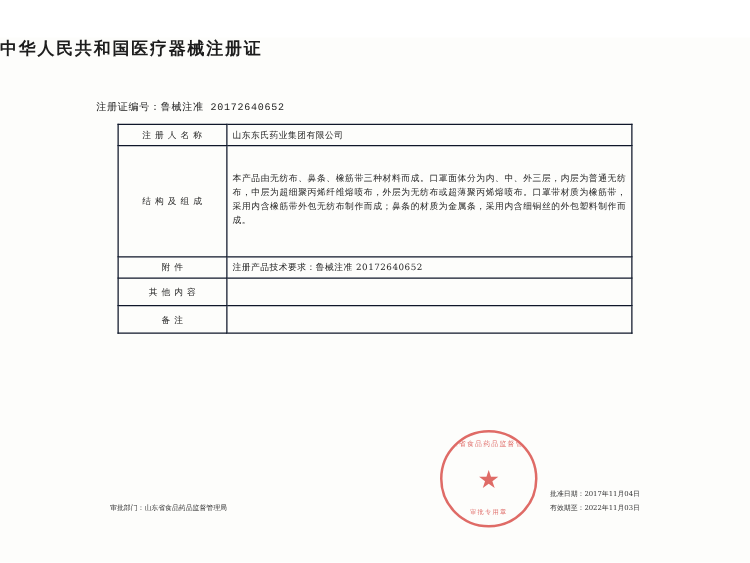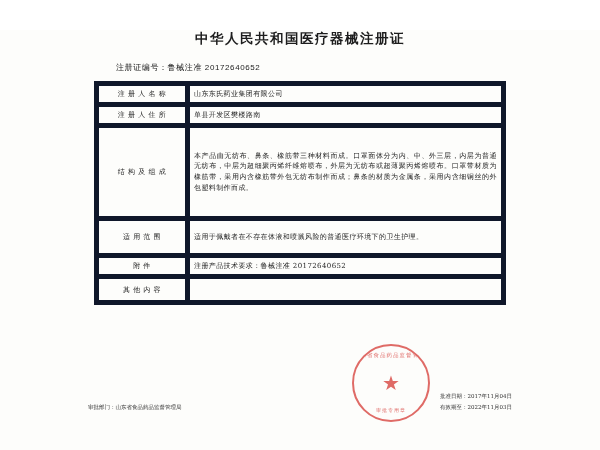--- a/index.html
+++ b/index.html
@@ -14,46 +14,45 @@
     font-family: "DejaVu Sans", "Liberation Sans", sans-serif;
     color: #2b2b2b;
   }
   .page {
     position: relative;
     width: 600px;
     height: 450px;
     background: #fdfdfb;
   }
   .cert-title {
-    text-align: center;
     font-size: 13.5px;
     font-weight: bold;
     letter-spacing: 1.5px;
     color: #1d1d1d;
     margin: 30px 0 0 0;
     font-family: "DejaVu Serif", "Liberation Serif", serif;
   }
   .cert-no {
-    margin: 14px 0 8px 0;
-    padding-left: 116px;
+    margin: 32px 0 8px 0;
+    padding-left: 77px;
     font-size: 8px;
     letter-spacing: 0.6px;
     color: #222;
-    font-family: Liberation Sans, sans-serif;
+    font-family: Liberation Mono, monospace;
   }
   table.cert {
     border-collapse: collapse;
     margin: 0 auto;
     width: 412px;
     table-layout: fixed;
     font-size: 7px;
     font-family: "DejaVu Serif", "Liberation Serif", serif;
   }
   table.cert td {
-    border: 5px solid #0f172a;
+    border: 1px solid #0f172a;
     padding: 3px 4px;
     vertical-align: middle;
     line-height: 1.45;
     color: #1f1f1f;
   }
   td.label {
     width: 78px;
     text-align: center;
     letter-spacing: 0.5px;
     white-space: nowrap;
@@ -134,39 +133,35 @@
     <span>注册证编号：</span><span>鲁械注准 20172640652</span>
   </div>
 
   <table class="cert">
     <tbody>
       <tr>
         <td class="label">注 册 人 名 称</td>
         <td class="value">山东东氏药业集团有限公司</td>
       </tr>
       <tr>
-        <td class="label">注 册 人 住 所</td>
-        <td class="value">单县开发区樊楼路南</td>
-      </tr>
-      <tr>
         <td class="label vcenter-label">结 构 及 组 成</td>
         <td class="value tall-struct">
           <span class="value-text">本产品由无纺布、鼻条、橡筋带三种材料而成。口罩面体分为内、中、外三层，内层为普通无纺布，中层为超细聚丙烯纤维熔喷布，外层为无纺布或超薄聚丙烯熔喷布。口罩带材质为橡筋带，采用内含橡筋带外包无纺布制作而成；鼻条的材质为金属条，采用内含细铜丝的外包塑料制作而成。</span>
         </td>
-      </tr>
-      <tr class="row-scope">
-        <td class="label">适 用 范 围</td>
-        <td class="value">适用于佩戴者在不存在体液和喷溅风险的普通医疗环境下的卫生护理。</td>
       </tr>
       <tr>
         <td class="label">附 件</td>
         <td class="value">注册产品技术要求：鲁械注准 20172640652</td>
       </tr>
       <tr class="row-blank">
         <td class="label">其 他 内 容</td>
+        <td class="value"></td>
+      </tr>
+      <tr class="row-blank">
+        <td class="label">备 注</td>
         <td class="value"></td>
       </tr>
     </tbody>
   </table>
 
   <div class="stamp">
     <div class="arc-top">山东省食品药品监督管理局</div>
     <div class="star">★</div>
     <div class="arc-bottom">审批专用章</div>
   </div>

